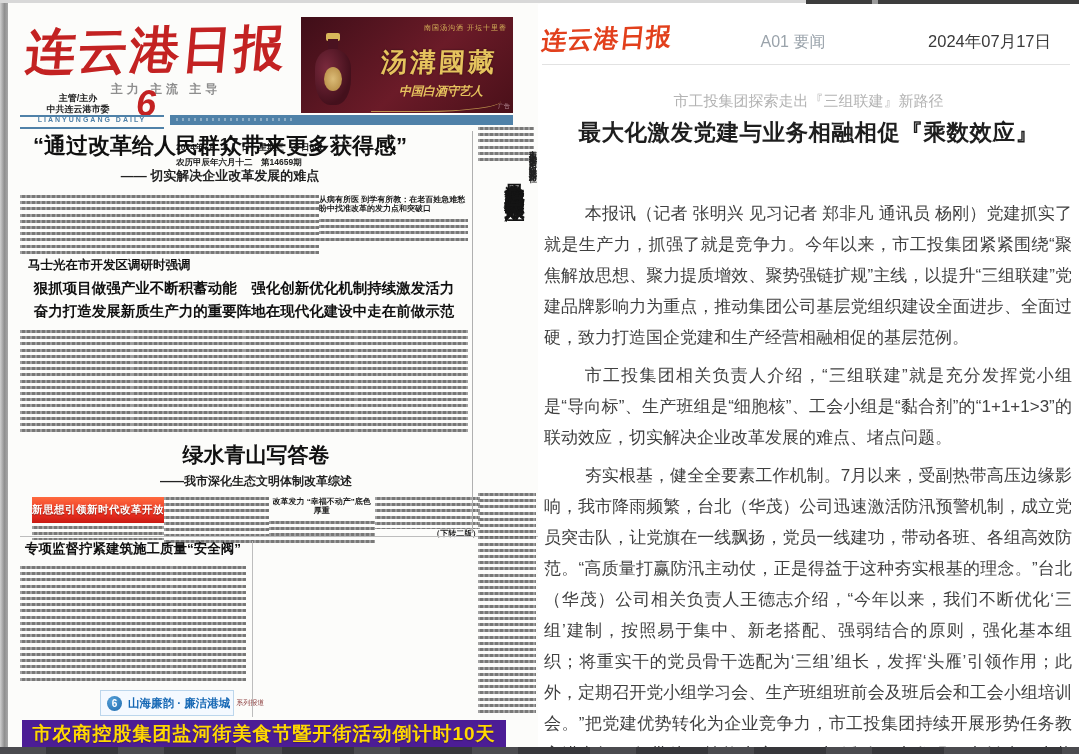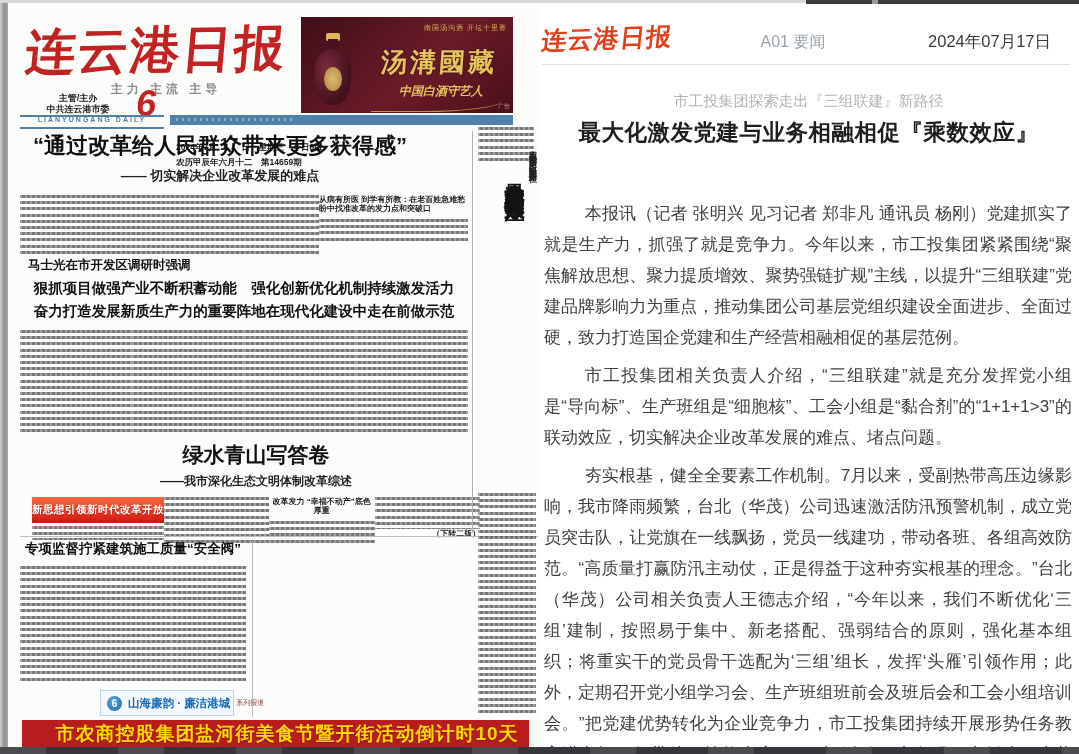--- a/index.html
+++ b/index.html
@@ -76,21 +76,21 @@
   #photo .bldg{position:absolute;right:6px;top:4px;width:34px;height:14px;background:rgba(226,228,220,.85);box-shadow:-8px 5px 0 rgba(208,212,200,.8);}
 
   
   #series-box{display:flex;align-items:center;gap:6px;background:#f4f9ff;border:1px solid #bcd6ec;box-sizing:border-box;padding:0 6px;}
   #series-logo{width:15px;height:15px;border-radius:50%;background:radial-gradient(circle at 35% 30%,#55a0d8,#1f6bad);
      color:#fff;font-size:10px;font-weight:900;display:flex;align-items:center;justify-content:center;flex:none;}
   #series-title{font-size:11.5px;font-weight:900;color:#1668b5;white-space:nowrap;}
   #series-suffix{font-size:7px;color:#8a3b3b;white-space:nowrap;}
 
   
-  #banner{left:14px;top:717px;width:484px;height:28px;background:#b91c1c;display:flex;align-items:center;justify-content:center;padding-left:23px;}
+  #banner{left:14px;top:717px;width:484px;height:28px;background:#4c1d95;display:flex;align-items:center;justify-content:center;}
   #banner span{font-size:19px;font-weight:900;color:#ffd800;white-space:nowrap;letter-spacing:1px;text-shadow:0 1px 1px rgba(0,0,0,.25);}
 
   
   #vkicker{left:518px;top:140px;height:172px;writing-mode:vertical-rl;font-size:8px;letter-spacing:1.5px;color:#222;font-weight:700;}
   #vtitle{left:470px;top:164px;width:48px;height:318px;writing-mode:vertical-rl;
      font-size:20px;line-height:23px;font-weight:900;color:#141414;letter-spacing:1px;}
 
   
   #pane{left:538px;top:4px;width:541px;height:743px;background:#fff;overflow:hidden;}
   #pane-logo{left:4px;top:18px;font-size:25px;font-weight:900;color:#e2401c;letter-spacing:1px;

